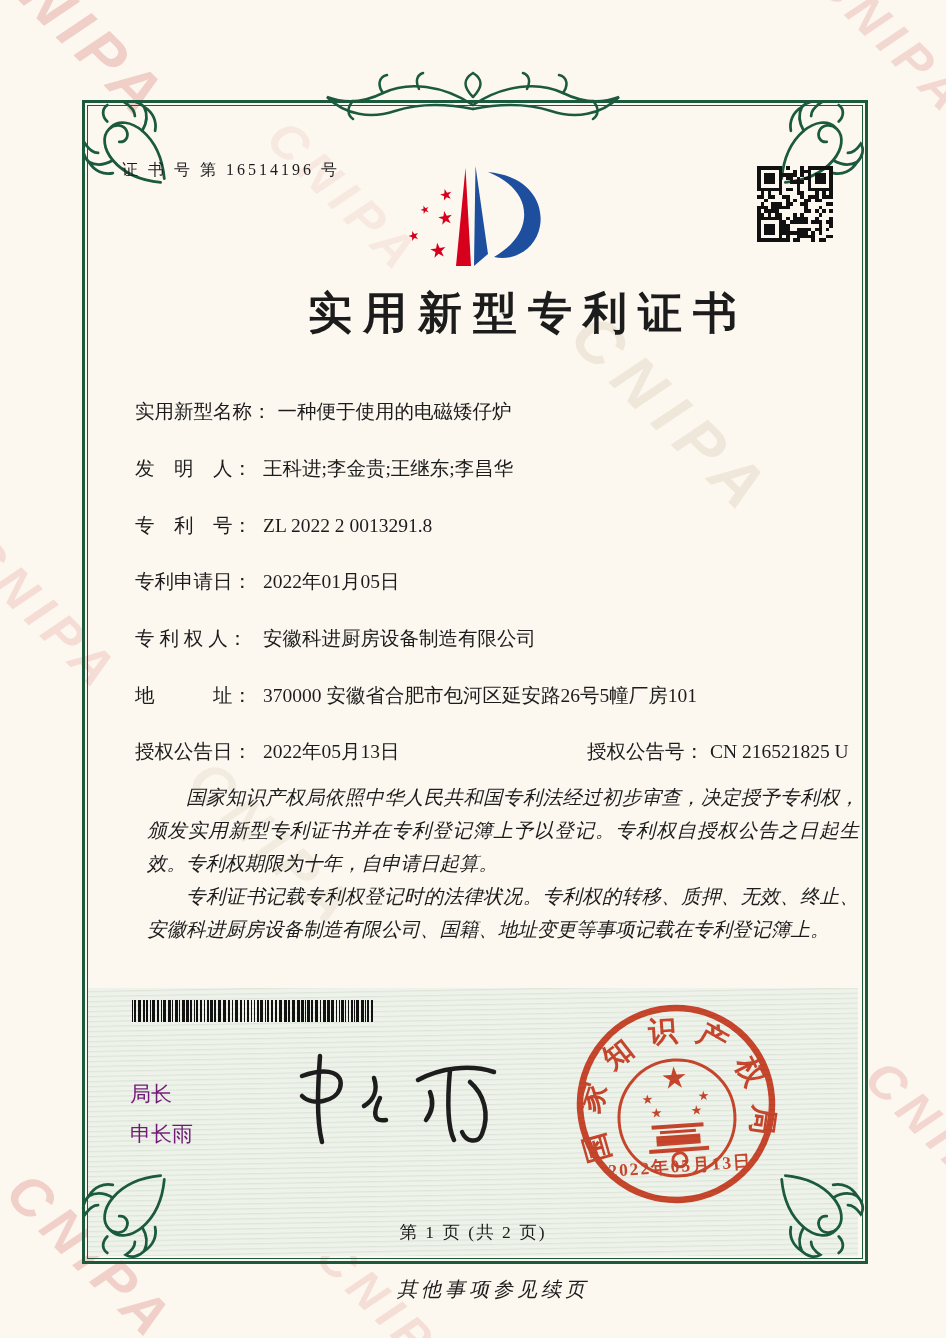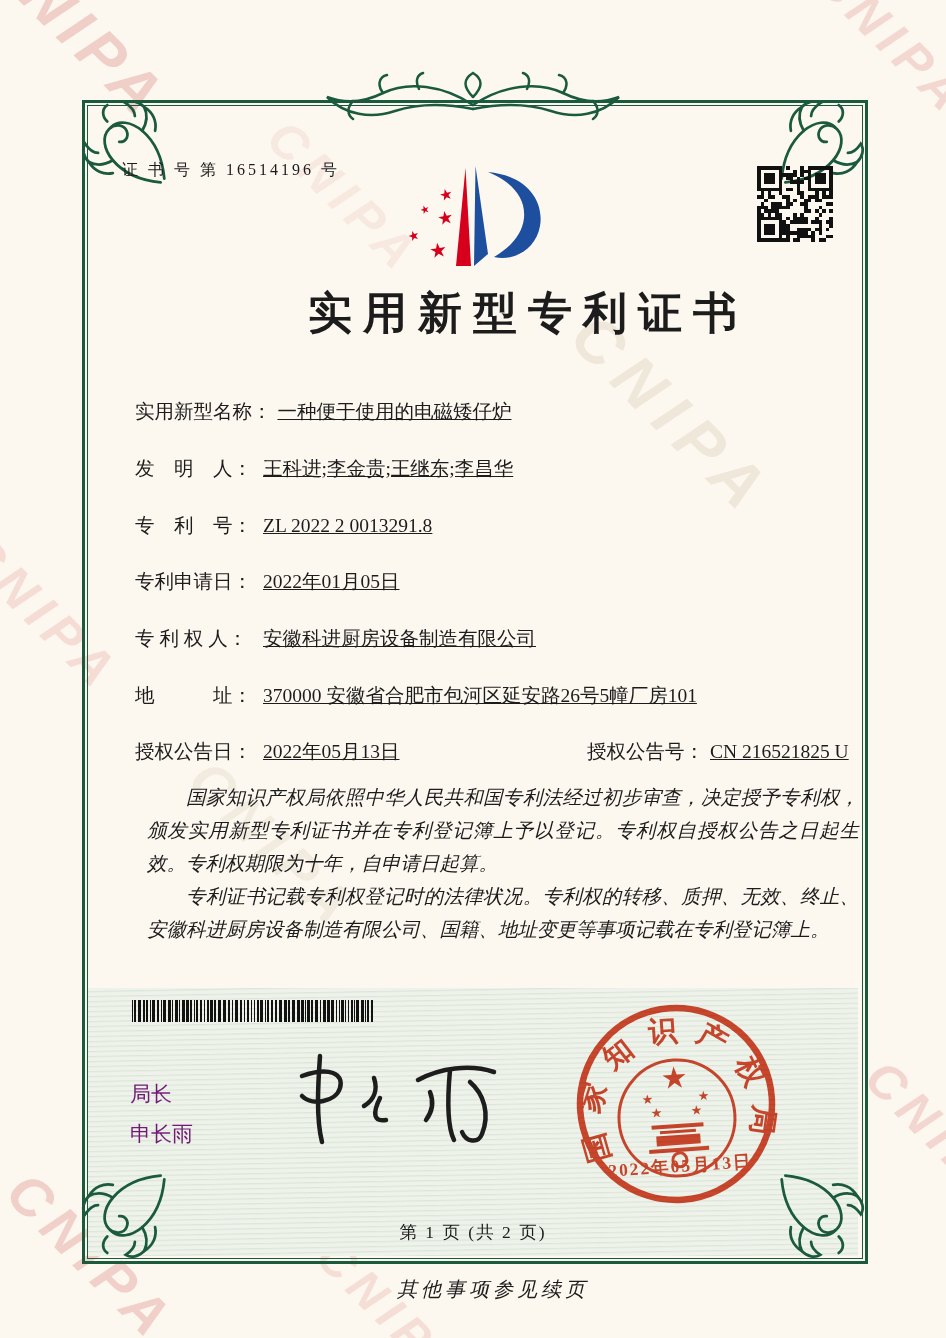--- a/index.html
+++ b/index.html
@@ -26,21 +26,21 @@
   .frame-inner{position:absolute;left:2px;top:2px;right:2px;bottom:2px;border:1.5px solid #1b5a3c;}
   .orn{position:absolute;z-index:5;pointer-events:none;}
   
   .certno{position:absolute;left:122px;top:160px;font-size:16px;letter-spacing:3px;z-index:6;}
   .logo{position:absolute;left:398px;top:156px;z-index:6;}
   .qr{position:absolute;left:757px;top:166px;z-index:6;}
   .title{position:absolute;left:82px;width:892px;top:284px;text-align:center;
          font-size:44px;font-weight:700;letter-spacing:11px;z-index:6;}
   .field{position:absolute;left:135px;font-size:19.5px;z-index:6;white-space:nowrap;}
   .field .lab{display:inline-block;min-width:122px;}
-  .field .val{margin-left:6px;text-decoration:underline;}
+  .field .val{margin-left:6px;}
   .grant2{position:absolute;left:452px;top:0;}
   .paras{position:absolute;left:147px;width:712px;top:781px;font-size:19.5px;line-height:33px;
          text-align:justify;font-style:italic;z-index:6;}
   .paras p{margin:0;text-indent:2em;}
   .barcode{position:absolute;left:132px;top:1000px;z-index:6;}
   .director{position:absolute;left:130px;top:1074px;z-index:6;
             font-family:"Liberation Sans",sans-serif;font-size:21px;line-height:40px;color:#701a75;}
   .signature{position:absolute;left:268px;top:1040px;z-index:6;}
   .seal{position:absolute;left:574px;top:1002px;z-index:7;transform:rotate(-4deg);
         mix-blend-mode:multiply;opacity:.93;}

